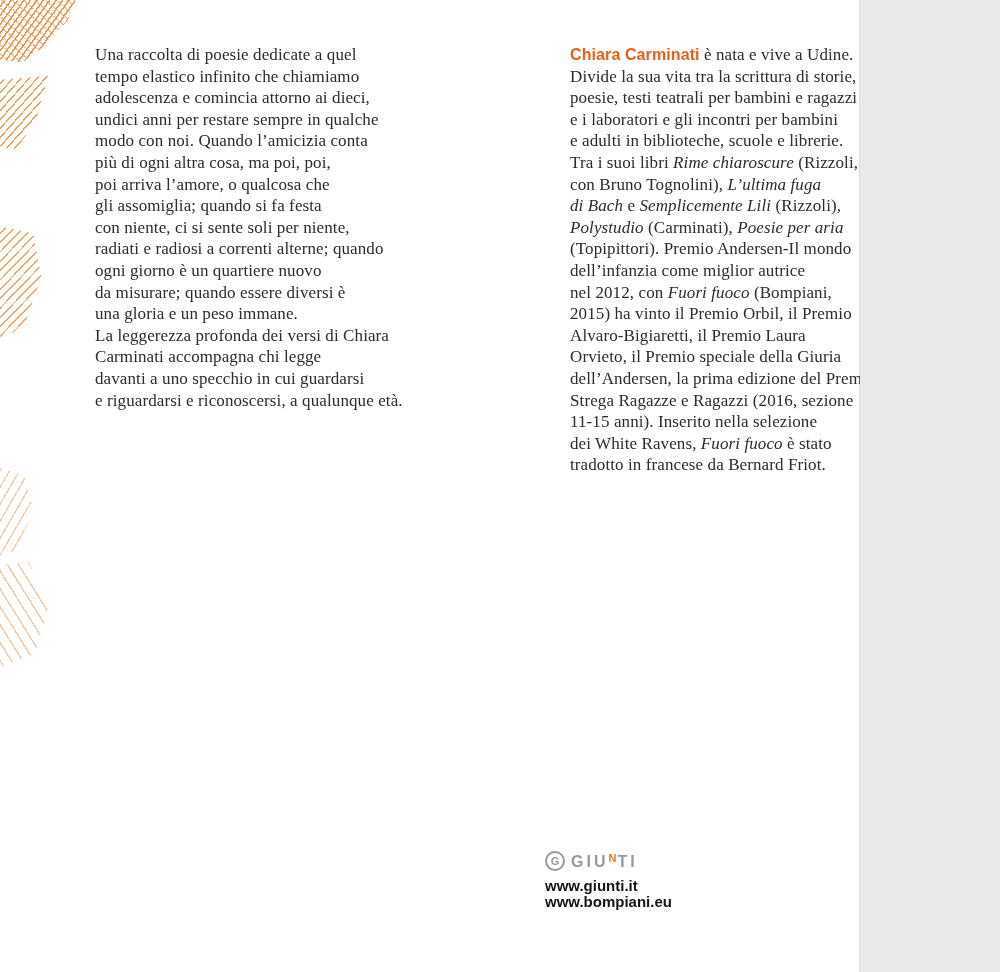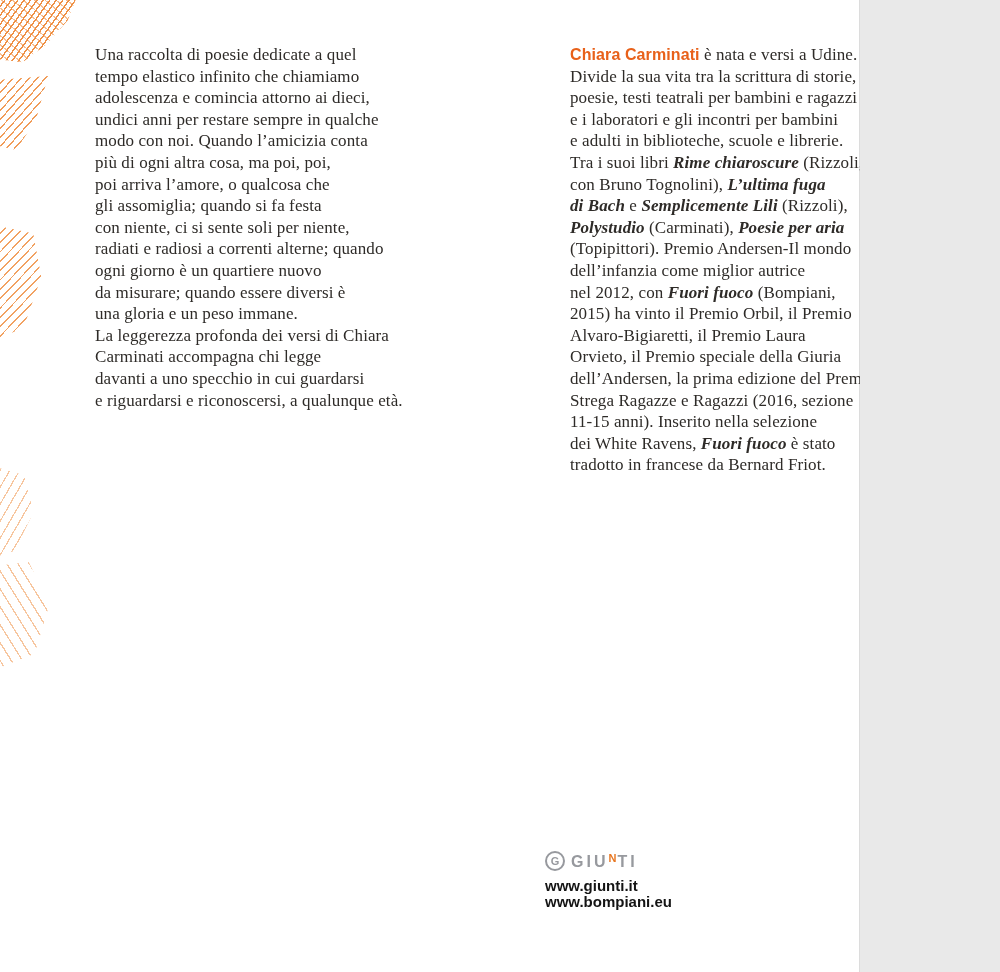--- a/index.html
+++ b/index.html
@@ -22,21 +22,21 @@
   .col{position:absolute;top:44px;color:var(--ink);}
   .col p{
     margin:0;
     font-size:17px;
     line-height:21.6px;
     white-space:pre-line;
     letter-spacing:.1px;
   }
   .col-left{left:95px;width:400px;}
   .col-right{left:570px;width:410px;}
-  .seg-i{font-style:italic;font-weight:bold;}
+  .seg-i{font-style:italic;}
   .seg-name{color:var(--accent);font-weight:bold;font-family:"Liberation Sans",sans-serif;font-size:16px;text-align:center;}
 
   
   .hatch{position:absolute;pointer-events:none;}
   .h-tl-a{
     left:-8px;top:-10px;width:90px;height:76px;
     background:
       repeating-linear-gradient(126deg, rgba(238,138,58,.95) 0 1.4px, transparent 1.4px 5.2px),
       repeating-linear-gradient(40deg, rgba(238,138,58,.55) 0 1.2px, transparent 1.2px 7px);
     clip-path:polygon(0 0,96% 4%,84% 40%,60% 72%,34% 95%,0 90%);
@@ -134,21 +134,21 @@
 ogni giorno è un quartiere nuovo
 da misurare; quando essere diversi è
 una gloria e un peso immane.
 La leggerezza profonda dei versi di Chiara
 Carminati accompagna chi legge
 davanti a uno specchio in cui guardarsi
 e riguardarsi e riconoscersi, a qualunque età.</p>
   </div>
 
   <div class="col col-right">
-    <p><span class="seg-name">Chiara Carminati</span><span> è nata e versi a Udine.
+    <p><span class="seg-name">Chiara Carminati</span><span> è nata e vive a Udine.
 Divide la sua vita tra la scrittura di storie,
 poesie, testi teatrali per bambini e ragazzi
 e i laboratori e gli incontri per bambini
 e adulti in biblioteche, scuole e librerie.
 Tra i suoi libri </span><span class="seg-i">Rime chiaroscure</span><span> (Rizzoli,
 con Bruno Tognolini), </span><span class="seg-i">L’ultima fuga
 di Bach</span><span> e </span><span class="seg-i">Semplicemente Lili</span><span> (Rizzoli),
 </span><span class="seg-i">Polystudio</span><span> (Carminati), </span><span class="seg-i">Poesie per aria</span><span>
 (Topipittori). Premio Andersen-Il mondo
 dell’infanzia come miglior autrice

